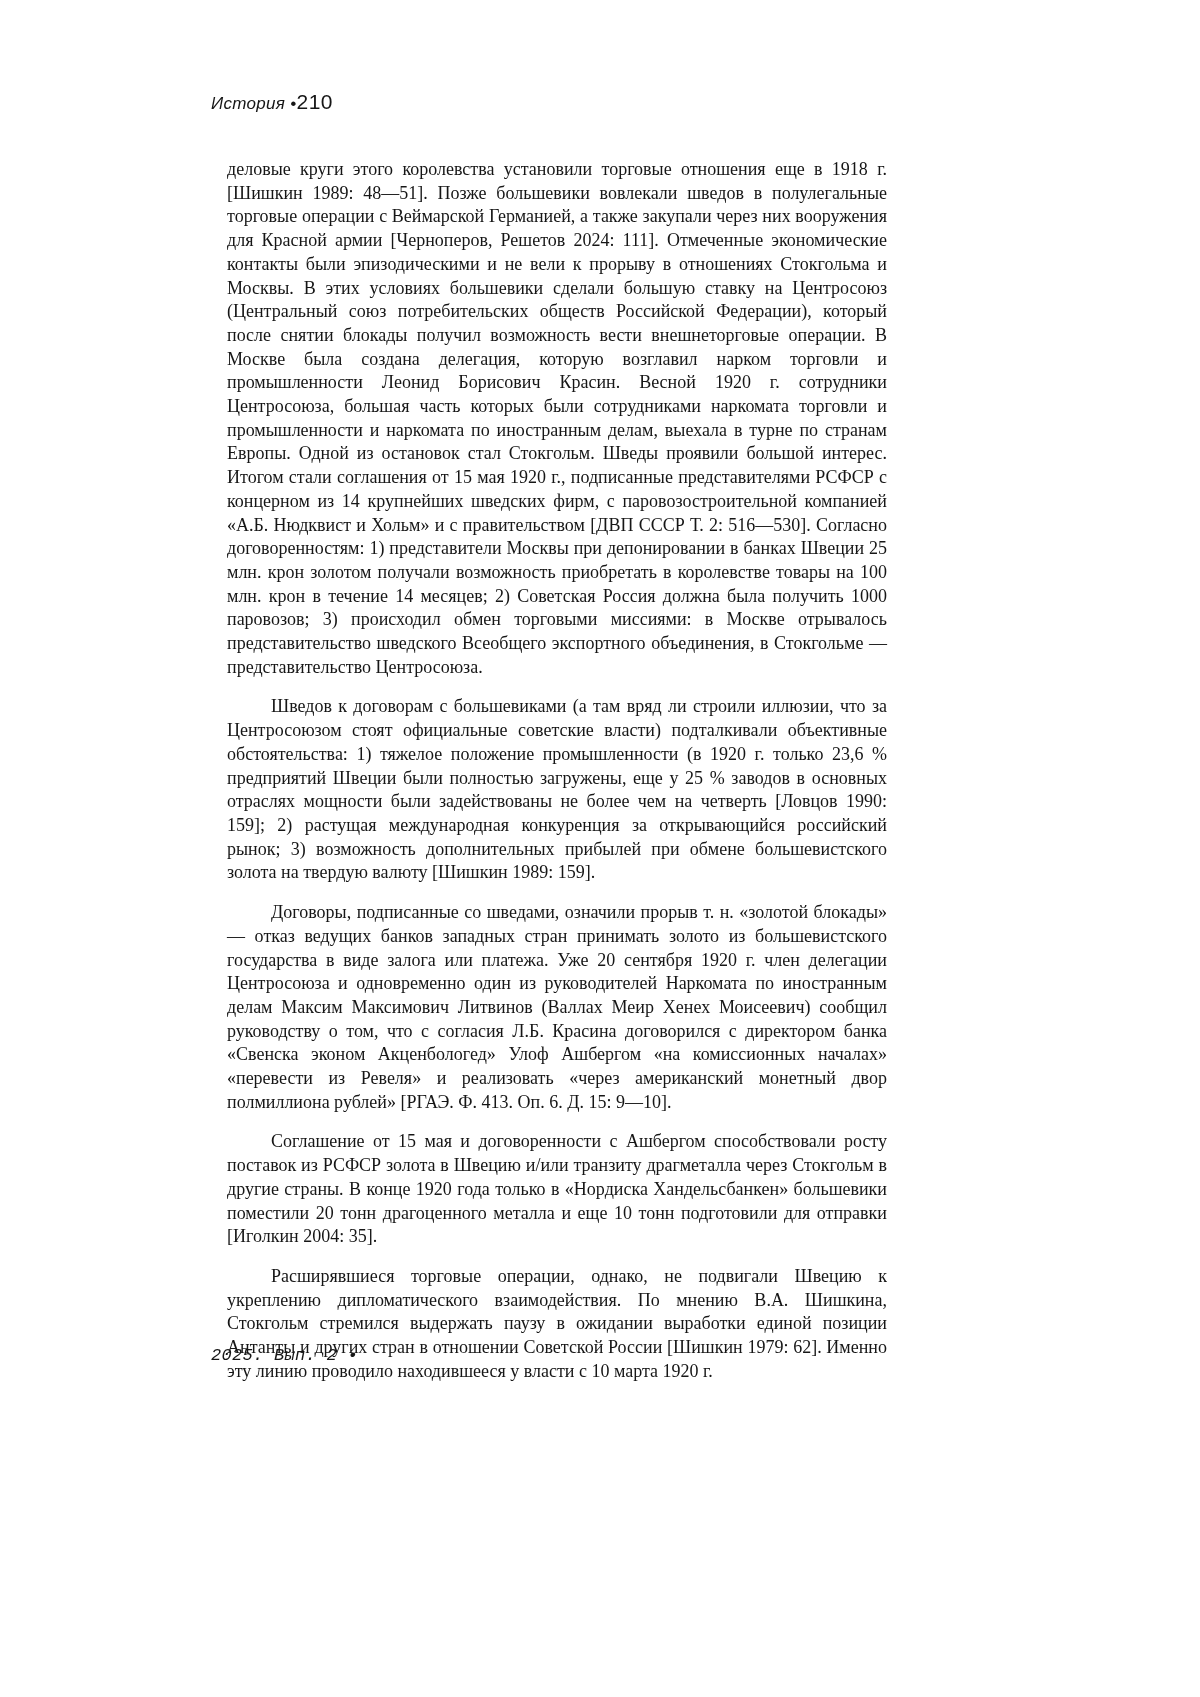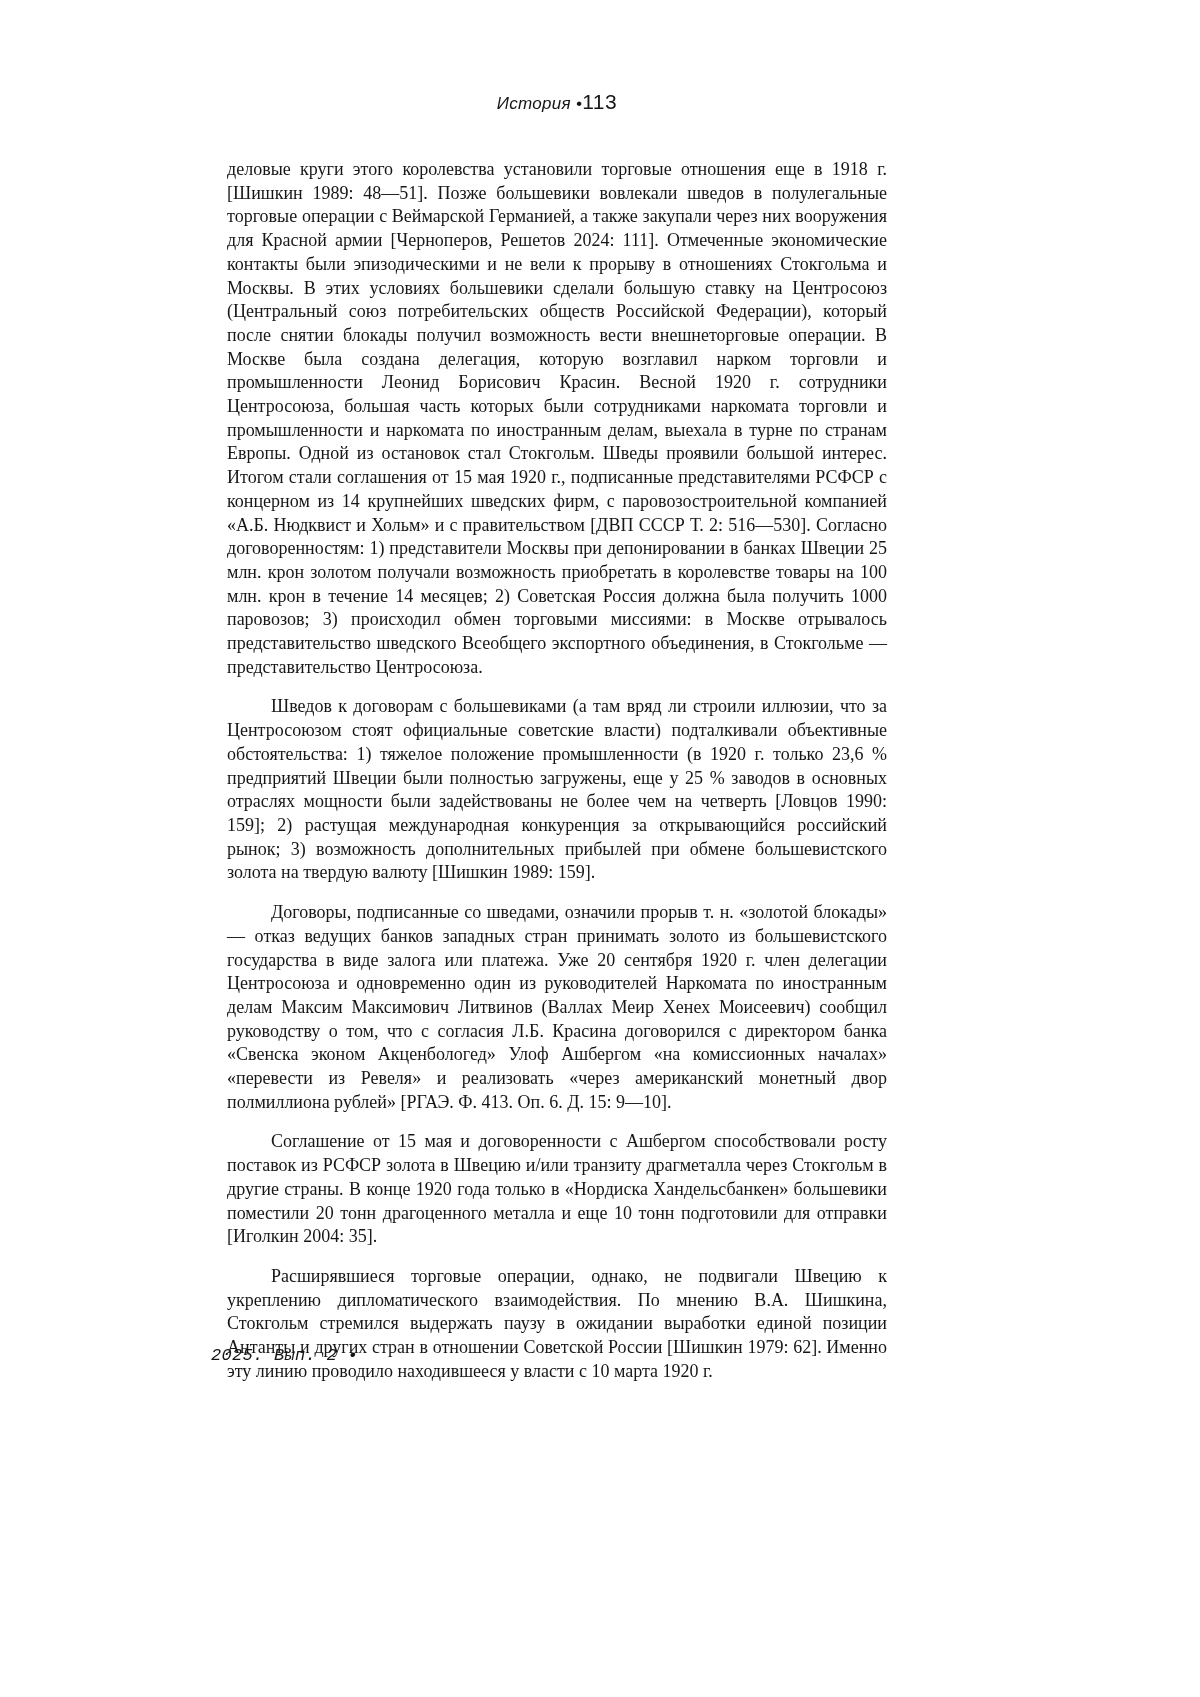--- a/index.html
+++ b/index.html
@@ -14,21 +14,21 @@
     overflow: hidden;
   }
   .page { position: absolute; inset: 0; background: #ffffff; }
 
   .page-header {
     position: absolute;
     left: 211px;
     top: 90px;
     width: 692px;
     display: flex;
-    justify-content: center;
+    justify-content: flex-start;
     align-items: baseline;
   }
   .running-title {
     font-family: "Liberation Sans", sans-serif;
     font-style: italic;
     font-size: 17px;
     letter-spacing: 0.3px;
   }
   .page-number {
     font-family: "Liberation Sans", sans-serif;
@@ -62,21 +62,21 @@
     margin-top: 8px;
   }
 </style>
 </head>
 <body>
 
 <div class="page">
 
   <header class="page-header">
     <span class="running-title">История •</span>
-    <span class="page-number">113</span>
+    <span class="page-number">210</span>
   </header>
 
   <main class="page-body">
     <p class="para no-indent">деловые круги этого королевства установили торговые отношения еще в 1918 г. [Шишкин 1989: 48—51]. Позже большевики вовлекали шведов в полулегальные торговые операции с Веймарской Германией, а также закупали через них вооружения для Красной армии [Черноперов, Решетов 2024: 111]. Отмеченные экономические контакты были эпизодическими и не вели к прорыву в отношениях Стокгольма и Москвы. В этих условиях большевики сделали большую ставку на Центросоюз (Центральный союз потребительских обществ Российской Федерации), который после снятии блокады получил возможность вести внешнеторговые операции. В Москве была создана делегация, которую возглавил нарком торговли и промышленности Леонид Борисович Красин. Весной 1920 г. сотрудники Центросоюза, большая часть которых были сотрудниками наркомата торговли и промышленности и наркомата по иностранным делам, выехала в турне по странам Европы. Одной из остановок стал Стокгольм. Шведы проявили большой интерес. Итогом стали соглашения от 15 мая 1920 г., подписанные представителями РСФСР с концерном из 14 крупнейших шведских фирм, с паровозостроительной компанией «А.Б. Нюдквист и Хольм» и с правительством [ДВП СССР Т. 2: 516—530]. Согласно договоренностям: 1) представители Москвы при депонировании в банках Швеции 25 млн. крон золотом получали возможность приобретать в королевстве товары на 100 млн. крон в течение 14 месяцев; 2) Советская Россия должна была получить 1000 паровозов; 3) происходил обмен торговыми миссиями: в Москве отрывалось представительство шведского Всеобщего экспортного объединения, в Стокгольме — представительство Центросоюза.</p>
     <p class="para">Шведов к договорам с большевиками (а там вряд ли строили иллюзии, что за Центросоюзом стоят официальные советские власти) подталкивали объективные обстоятельства: 1) тяжелое положение промышленности (в 1920 г. только 23,6 % предприятий Швеции были полностью загружены, еще у 25 % заводов в основных отраслях мощности были задействованы не более чем на четверть [Ловцов 1990: 159]; 2) растущая международная конкуренция за открывающийся российский рынок; 3) возможность дополнительных прибылей при обмене большевистского золота на твердую валюту [Шишкин 1989: 159].</p>
     <p class="para">Договоры, подписанные со шведами, означили прорыв т. н. «золотой блокады» — отказ ведущих банков западных стран принимать золото из большевистского государства в виде залога или платежа. Уже 20 сентября 1920 г. член делегации Центросоюза и одновременно один из руководителей Наркомата по иностранным делам Максим Максимович Литвинов (Валлах Меир Хенех Моисеевич) сообщил руководству о том, что с согласия Л.Б. Красина договорился с директором банка «Свенска эконом Акценбологед» Улоф Ашбергом «на комиссионных началах» «перевести из Ревеля» и реализовать «через американский монетный двор полмиллиона рублей» [РГАЭ. Ф. 413. Оп. 6. Д. 15: 9—10].</p>
     <p class="para">Соглашение от 15 мая и договоренности с Ашбергом способствовали росту поставок из РСФСР золота в Швецию и/или транзиту драгметалла через Стокгольм в другие страны. В конце 1920 года только в «Нордиска Хандельсбанкен» большевики поместили 20 тонн драгоценного металла и еще 10 тонн подготовили для отправки [Иголкин 2004: 35].</p>
     <p class="para">Расширявшиеся торговые операции, однако, не подвигали Швецию к укреплению дипломатического взаимодействия. По мнению В.А. Шишкина, Стокгольм стремился выдержать паузу в ожидании выработки единой позиции Антанты и других стран в отношении Советской России [Шишкин 1979: 62]. Именно эту линию проводило находившееся у власти с 10 марта 1920 г.</p>
   </main>
 

